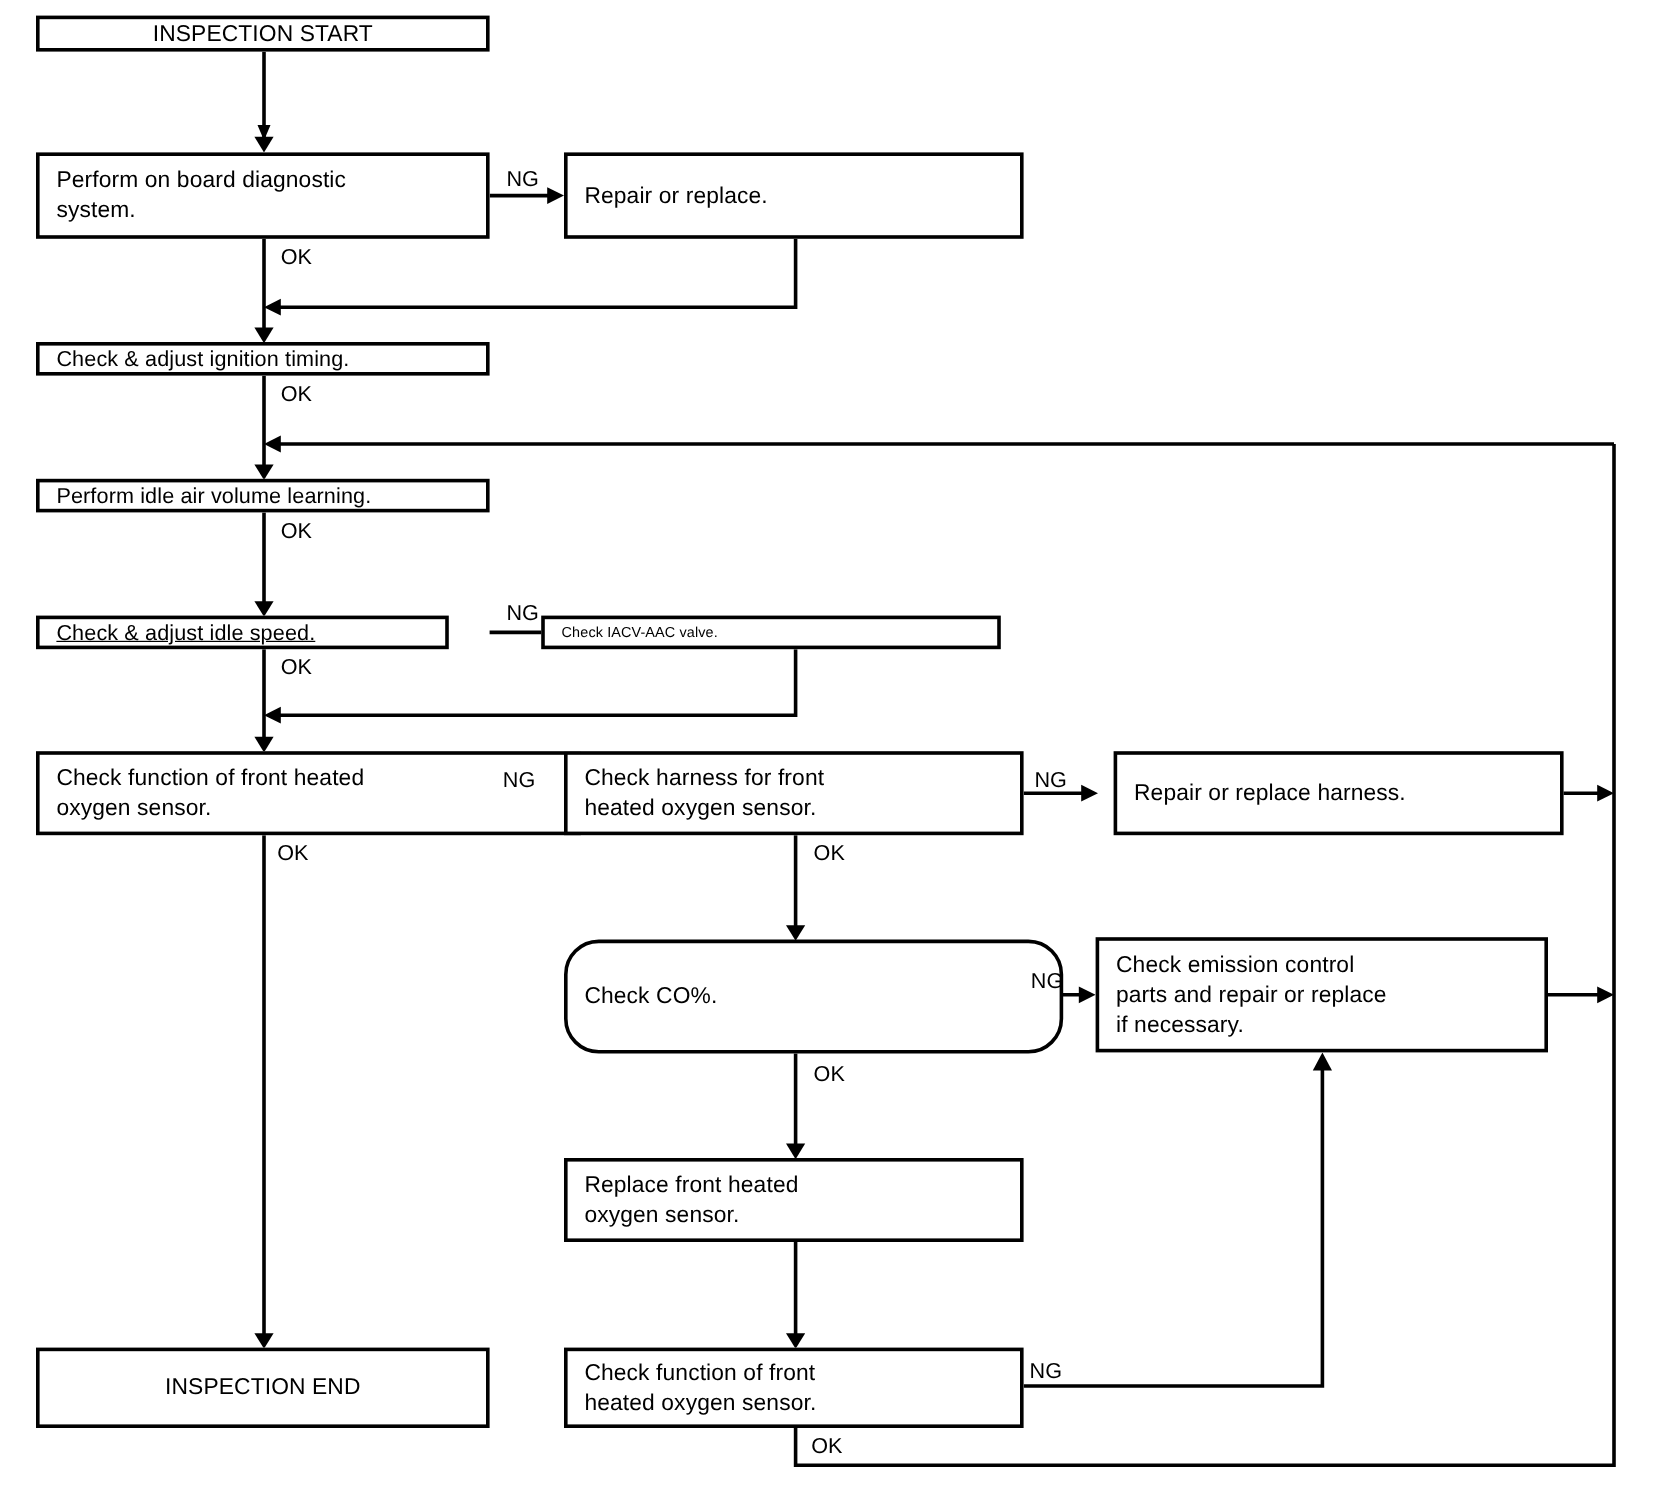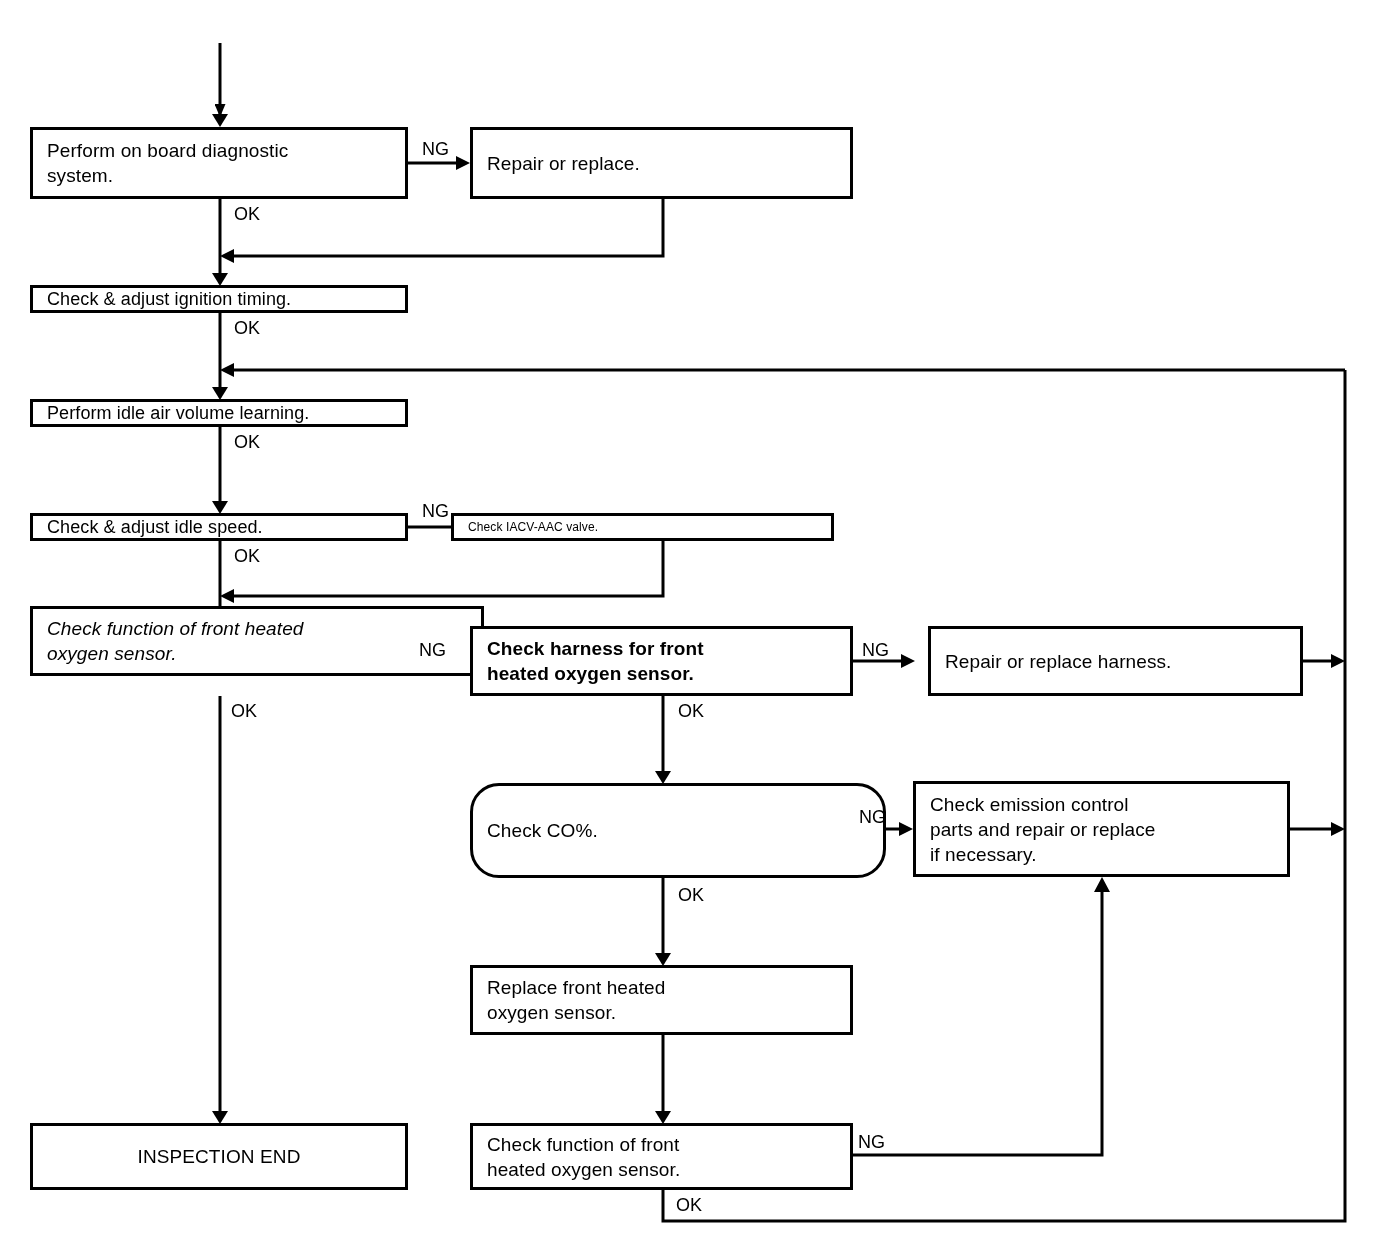--- a/index.html
+++ b/index.html
@@ -126,38 +126,39 @@
       <polygon points="655,1111 671,1111 663,1124" fill="#000000" stroke="none"></polygon>
 
       <path d="M 853 1155 L 1102 1155 L 1102 890"></path>
       <polygon points="1094,892 1110,892 1102,877" fill="#000000" stroke="none"></polygon>
 
       <path d="M 663 1190 L 663 1221 L 1345 1221 L 1345 370"></path>
 
     </g>
   </svg>
 
+  <div class="node center" style="left:30px; top:13px; width:378px; height:30px;">INSPECTION START</div>
 
   <div class="node" style="left:30px; top:127px; width:378px; height:72px;">Perform on board diagnostic
 system.</div>
 
   <div class="node" style="left:470px; top:127px; width:383px; height:72px;">Repair or replace.</div>
 
   <div class="node" style="left:30px; top:285px; width:378px; height:28px; font-size:18px;text-align:center;">Check &amp; adjust ignition timing.</div>
 
   <div class="node" style="left:30px; top:399px; width:378px; height:28px; font-size:18px;">Perform idle air volume learning.</div>
 
-  <div class="node" style="left:30px; top:513px; width:378px; height:28px; font-size:18px;">Check &amp; adjust idle speed.</div>
+  <div class="node" style="left:30px; top:513px; width:344px; height:28px; font-size:18px;text-decoration:underline;">Check &amp; adjust idle speed.</div>
 
   <div class="node" style="left:451px; top:513px; width:383px; height:28px; font-size:12px;">Check IACV-AAC valve.</div>
 
-  <div class="node" style="left:30px; top:606px; width:454px; height:70px;font-style:italic;">Check function of front heated
+  <div class="node" style="left:30px; top:626px; width:454px; height:70px;">Check function of front heated
 oxygen sensor.</div>
 
-  <div class="node" style="left:470px; top:626px; width:383px; height:70px;font-weight:bold;">Check harness for front
+  <div class="node" style="left:470px; top:626px; width:383px; height:70px;">Check harness for front
 heated oxygen sensor.</div>
 
   <div class="node" style="left:928px; top:626px; width:375px; height:70px;">Repair or replace harness.</div>
 
   <div class="node" style="left:470px; top:783px; width:416px; height:95px;border-radius:29px;">Check CO%.</div>
 
   <div class="node" style="left:913px; top:781px; width:377px; height:96px;">Check emission control
 parts and repair or replace
 if necessary.</div>
 

